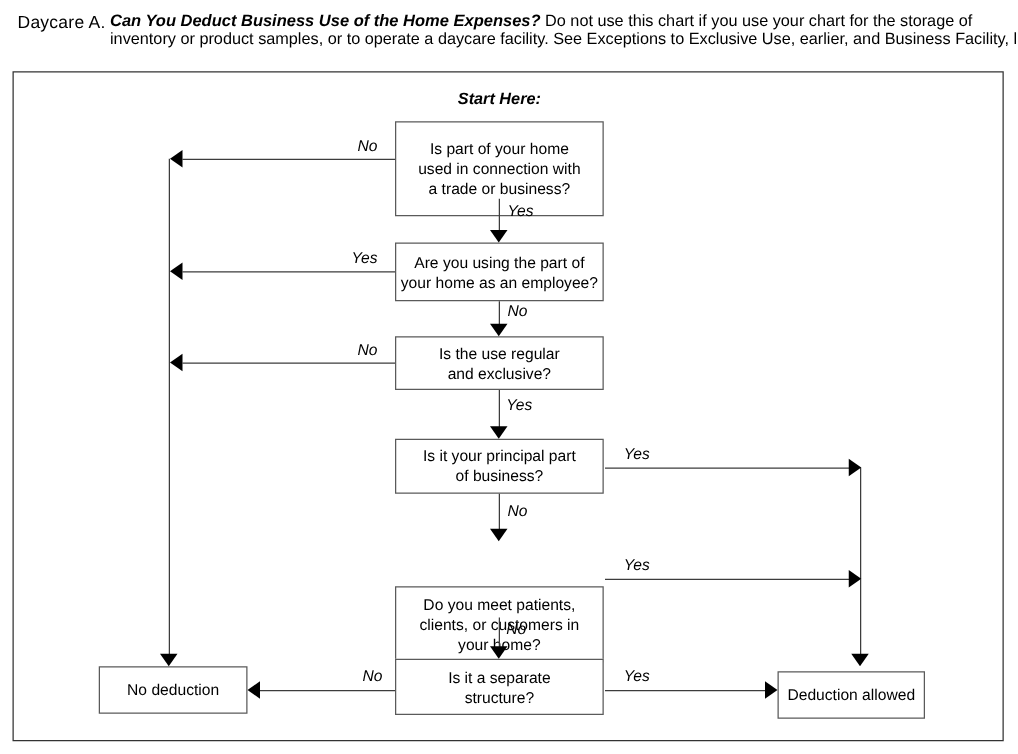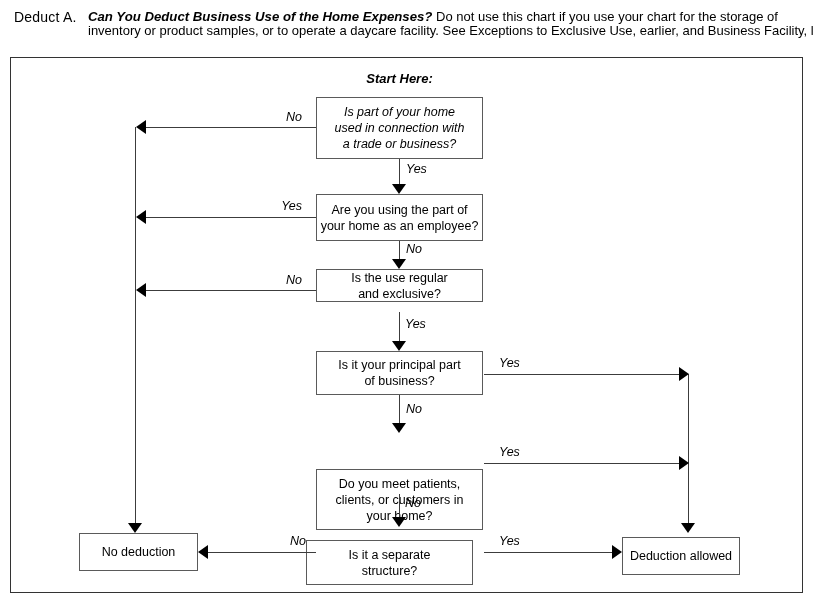--- a/index.html
+++ b/index.html
@@ -22,26 +22,26 @@
   
   .node{
     position:absolute;box-sizing:border-box;
     border:1px solid #5a5a5a;background:#fff;
     display:flex;align-items:center;justify-content:center;
     text-align:center;font-size:12.5px;line-height:16px;
     white-space:pre-line;
   }
   .start-here{position:absolute;left:316px;top:71px;width:167px;text-align:center;
     font-weight:bold;font-style:italic;font-size:13px;}
-  #q1{left:316px;top:97px;width:167px;height:62px;font-style:italic;}
+  #q1{left:316px;top:97px;width:167px;height:76px;}
   #q2{left:316px;top:194px;width:167px;height:47px;}
-  #q3{left:316px;top:269px;width:167px;height:33px;}
+  #q3{left:316px;top:269px;width:167px;height:43px;}
   #q4{left:316px;top:351px;width:167px;height:44px;}
   #q5{left:316px;top:433px;width:167px;height:61px;margin-top:36px;}
-  #q6{left:306px;top:527px;width:167px;height:45px;margin-top:13px;}
+  #q6{left:316px;top:527px;width:167px;height:45px;}
   #no-deduction{left:79px;top:533px;width:119px;height:38px;}
   #deduction-allowed{left:622px;top:537px;width:118px;height:38px;}
   
   .vline,.hline{position:absolute;background:#3c3c3c;}
   .vline{width:1px;}
   .hline{height:1px;}
   
   #v1{left:399px;top:159px;height:27px;}
   #v2{left:399px;top:241px;height:20px;}
   #v3{left:399px;top:312px;height:30px;}
@@ -92,21 +92,21 @@
   #l-q1yes{left:406px;top:163px;width:40px;}
   #l-q2no{left:406px;top:243px;width:40px;}
   #l-q3yes{left:405px;top:318px;width:40px;}
   #l-q4no{left:406px;top:403px;width:40px;}
   #l-q5no{left:405px;top:497px;width:40px;}
 </style>
 </head>
 <body>
 
 <div class="header">
-  <div class="figure-label">Deduct A.</div>
+  <div class="figure-label">Daycare A.</div>
   <div class="header-text">
     <div class="h-line"><span class="h-title">Can You Deduct Business Use of the Home Expenses?</span><span> Do not use this chart if you use your chart for the storage of</span></div>
     <div class="h-line"><span>inventory or product samples, or to operate a daycare facility. See </span><span class="h-it">Exceptions to Exclusive Use</span><span>, earlier, and </span><span class="h-it">Business Facility</span><span>, later.</span></div>
   </div>
 </div>
 
 <div class="chart-frame"></div>
 
 <div class="start-here">Start Here:</div>
 

